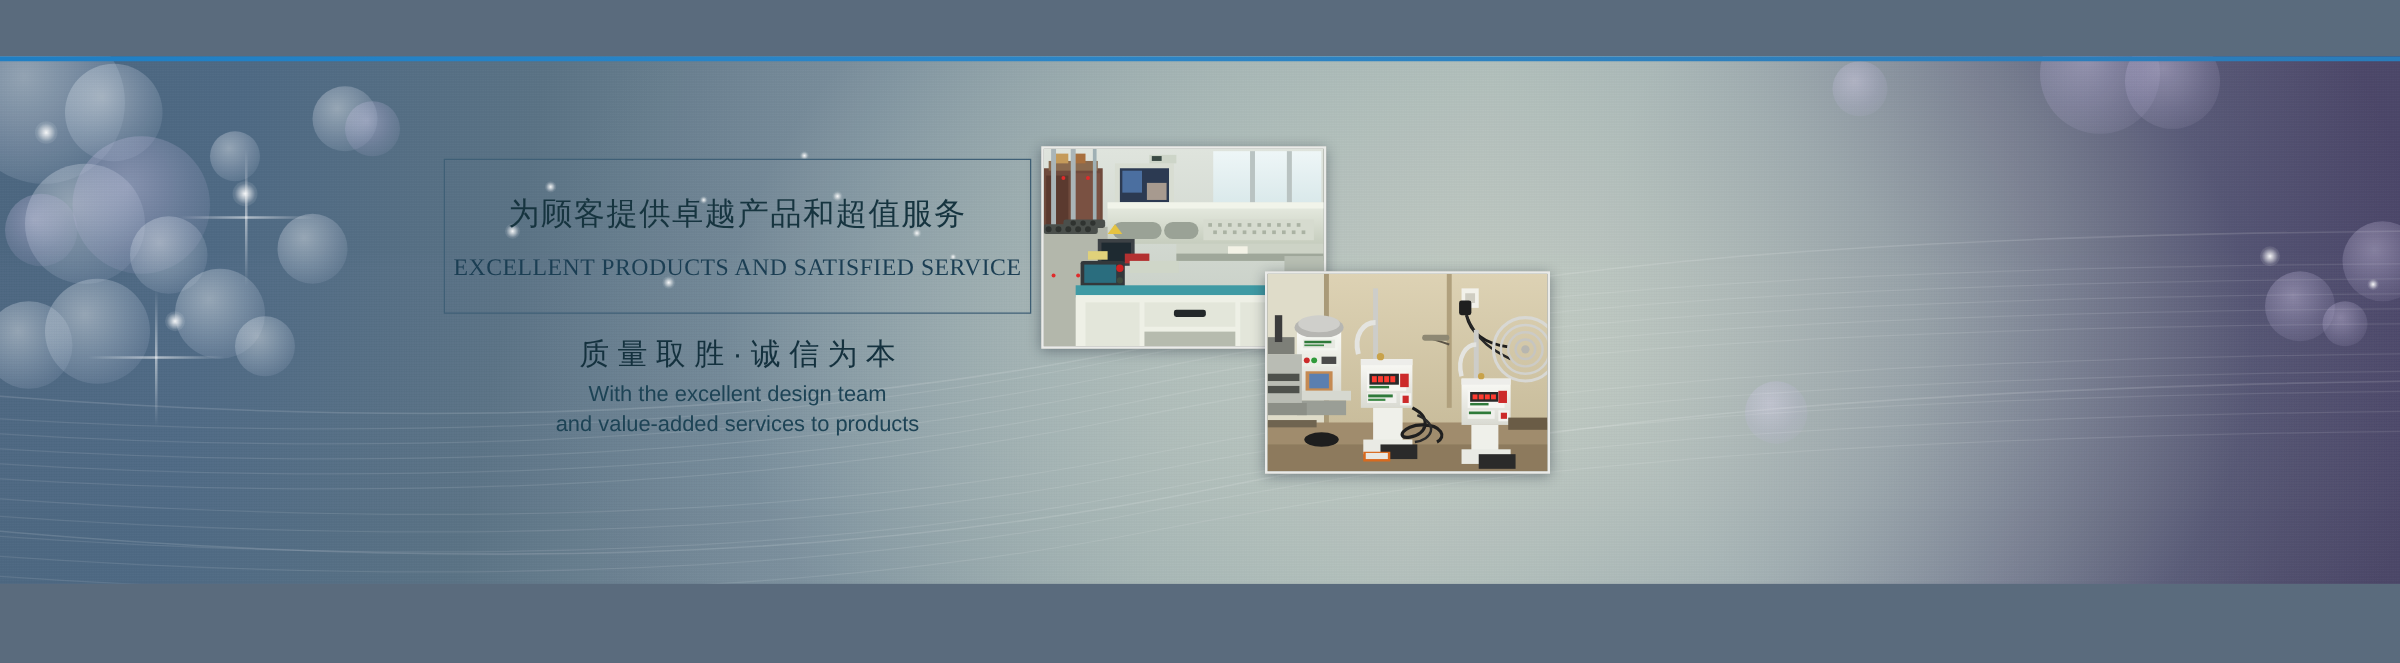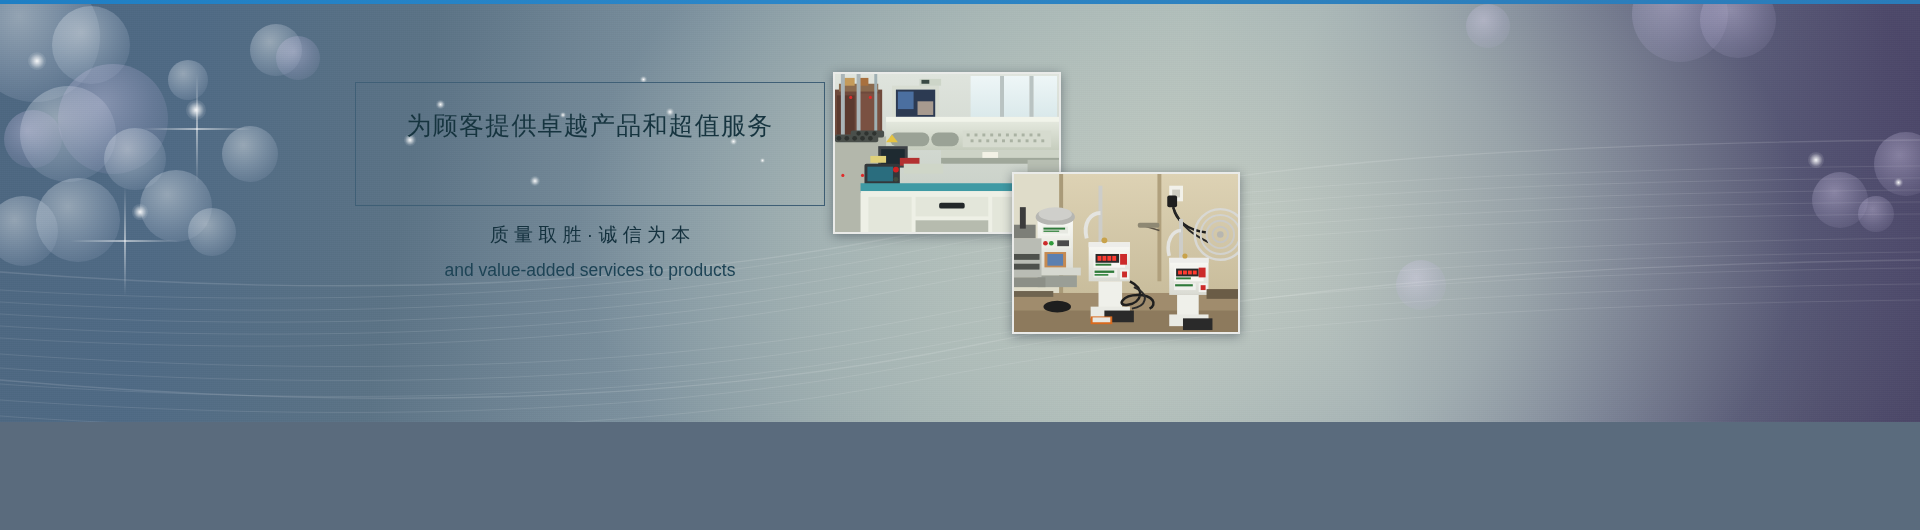--- a/index.html
+++ b/index.html
@@ -22,20 +22,21 @@
         #4d6781 0%,
         #4f6a85 10%,
         #5b7386 22%,
         #7f93a0 36%,
         #a6b5b3 50%,
         #b9c4bd 60%,
         #9aa4ae 72%,
         #6f7390 84%,
         #4e4a6b 95%,
         #4a4668 100%);
+    margin-top: 45px;
   }
 
   
   #top-accent {
     position:absolute; top:0; left:0;
     width:1920px; height:4px;
     background:linear-gradient(90deg,#1f7fc4 0%,#2b86c8 40%,#2e80bd 70%,#2a7cba 100%);
     z-index:30;
   }
 
@@ -99,21 +100,21 @@
     font-size:19px;
     letter-spacing:.4px;
     color:#1b3e53;
     white-space:nowrap;
   }
 
   #tagline {
     position:absolute;
     left:355px; top:222px; width:470px;
     text-align:center;
-    font-size:19px;
+    font-size:24px;
     color:#14313e;
     font-family:"Liberation Sans", sans-serif;
     white-space:nowrap;
   }
 
   #paragraph {
     position:absolute;
     left:305px; top:258px; width:570px;
     text-align:center;
     font-size:17.5px;
@@ -204,25 +205,27 @@
     <g fill="none" stroke="rgba(255,255,255,0.26)" stroke-width="1.3">
       <path d="M0,150 C340,176 660,168 960,102 C1220,44 1480,22 1920,18"></path>
       <path d="M0,258 C340,288 680,284 980,222 C1240,170 1500,144 1920,138"></path>
     </g>
   </svg>
 
   <div id="copy">
 
     <div id="headline-box">
       <div id="headline">为顾客提供卓越产品和超值服务</div>
+      <div id="subheadline">EXCELLENT PRODUCTS AND SATISFIED SERVICE</div>
     </div>
 
     <div id="tagline">质  量  取  胜  ·  诚  信  为  本</div>
 
     <div id="paragraph">
+      <div>With the excellent design team</div>
       <div>and value-added services to products</div>
     </div>
   </div>
 
   <div class="photo" id="photo-lab">
     <svg viewBox="0 0 228 162" preserveAspectRatio="none">
       <defs>
         <linearGradient id="wall1" x1="0" y1="0" x2="0" y2="1">
           <stop offset="0" stop-color="#dfe4dd"></stop>
             <stop offset="1" stop-color="#c3cbc2"></stop>

